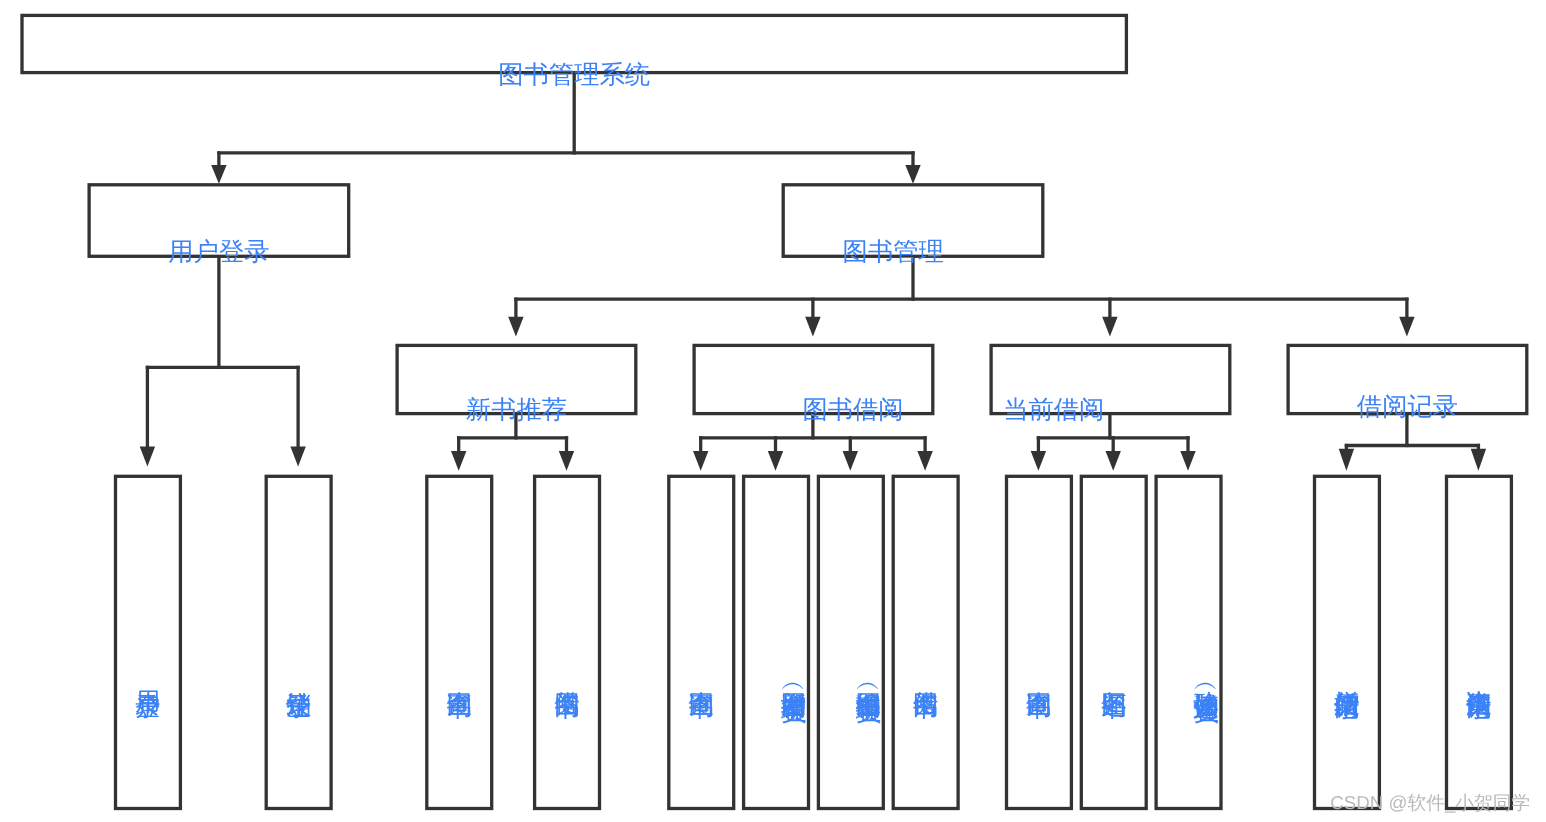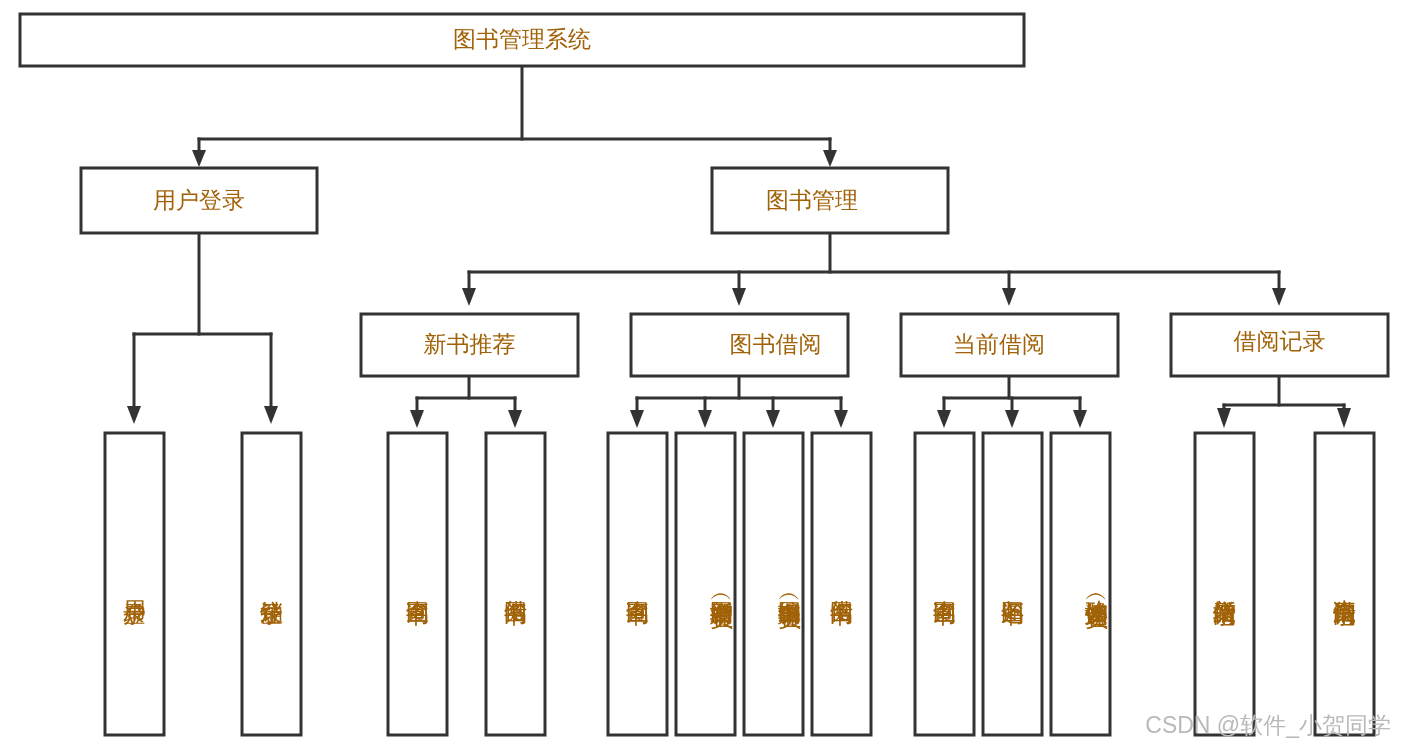--- a/index.html
+++ b/index.html
@@ -37,25 +37,26 @@
   }
   .arrow-head {
     fill: #333333;
     stroke: none;
   }
   .node-label {
     position: absolute;
     display: flex;
     align-items: center;
     justify-content: center;
-    color: #a16207;
+    color: #3b82f6;
     font-family: "Liberation Sans", "DejaVu Sans", sans-serif;
     line-height: 1.18;
     pointer-events: none;
     text-align: center;
+    margin-top: 28px;
   }
   .label-h {
     font-size: 23px;
   }
   .label-v {
     writing-mode: vertical-rl;
     text-orientation: upright;
     font-size: 23px;
     letter-spacing: 1px;
     align-items: flex-start;
@@ -67,21 +68,21 @@
     align-items: flex-start;
   }
   .label-v.v-mid {
     align-items: center;
     padding-top: 0;
   }
   .watermark {
     position: absolute;
     right: 14px;
     bottom: 6px;
-    font-size: 23px;
+    font-size: 17px;
     color: #b9b9b9;
     font-family: "Liberation Sans", "DejaVu Sans", sans-serif;
     white-space: nowrap;
     pointer-events: none;
   }
 </style>
 </head>
 <body>
 
 <div id="diagram-root">
@@ -195,21 +196,21 @@
     <rect class="node-rect" x="1315" y="433" width="59" height="302"></rect>
   </svg>
 
   <div class="node-label label-h" style="left:20px; top:14px; width:1004px; height:52px;">图书管理系统</div>
 
   <div class="node-label label-h" style="left:81px; top:168px; width:236px; height:65px;">用户登录</div>
   <div class="node-label label-h" style="left:712px; top:168px; width:200px; height:65px;">图书管理</div>
 
   <div class="node-label label-h" style="left:361px; top:314px; width:217px; height:62px;text-align:right;">新书推荐</div>
   <div class="node-label label-h" style="left:631px; top:314px; width:217px; height:62px;padding-left:36px;">图书借阅</div>
-  <div class="node-label label-h" style="left:901px; top:314px; width:196px; height:62px;">当前借阅</div>
+  <div class="node-label label-h" style="left:860px; top:314px; width:196px; height:62px;">当前借阅</div>
   <div class="node-label label-h" style="left:1171px; top:314px; width:217px; height:56px;">借阅记录</div>
 
   <div class="node-label label-v v-mid" style="left:105px; top:433px; width:59px; height:302px;">用户登录</div>
   <div class="node-label label-v v-mid" style="left:242px; top:433px; width:59px; height:302px;">注销登录</div>
 
   <div class="node-label label-v v-mid" style="left:388px; top:433px; width:59px; height:302px;">查询图书</div>
   <div class="node-label label-v v-mid" style="left:486px; top:433px; width:59px; height:302px;">借阅图书</div>
 
   <div class="node-label label-v v-mid" style="left:608px; top:433px; width:59px; height:302px;">查询图书</div>
   <div class="node-label label-v v-top" style="left:676px; top:433px; width:59px; height:302px;">新增图书（管理员）</div>

